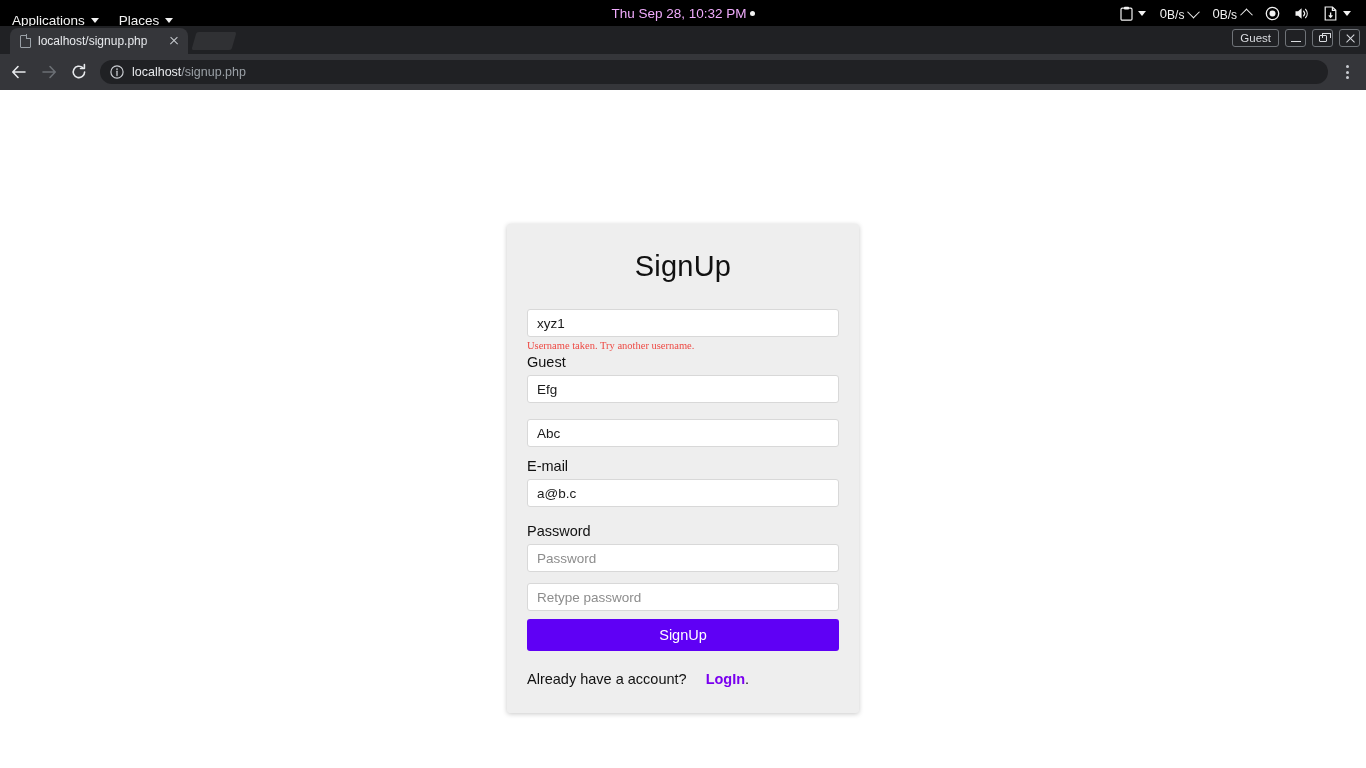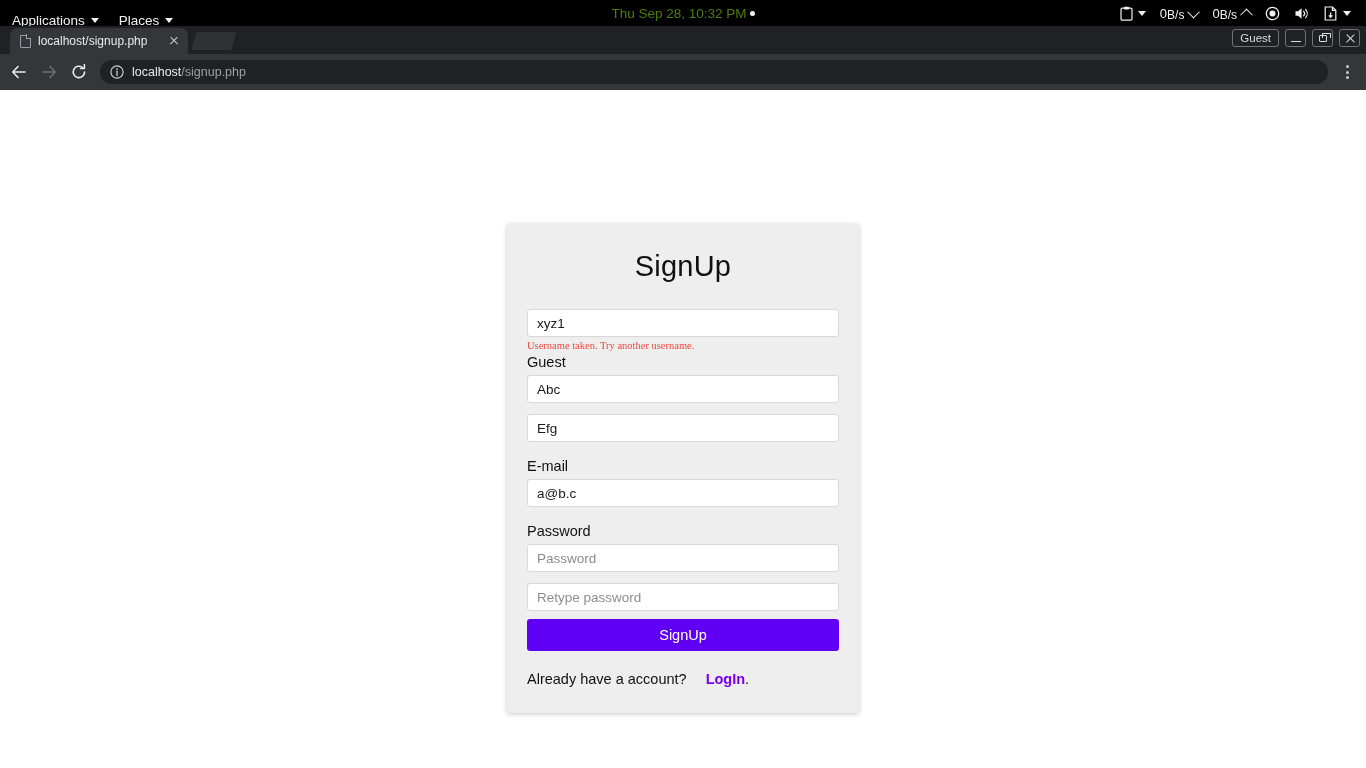--- a/index.html
+++ b/index.html
@@ -45,21 +45,21 @@
   #panel-clock {
     position: absolute;
     left: 0; right: 0;
     top: 0;
     height: 26px;
     display: flex;
     align-items: center;
     justify-content: center;
     gap: 3px;
     font-size: 13.5px;
-    color: #4d7c0f;
+    color: #f0abfc;
     pointer-events: none;
     text-align: right;
   }
   #panel-clock .dot {
     width: 5px; height: 5px;
     border-radius: 50%;
     background: #f2f2f2;
     display: inline-block;
   }
   #panel-tray {
@@ -511,22 +511,22 @@
     <div id="signup-card">
 
       <h1 id="signup-title">SignUp</h1>
 
       <form>
 
         <input class="form-input" type="text" value="xyz1" style="">
         <span class="error-text">Username taken. Try another username.</span>
 
         <label class="field-label">Guest</label>
+        <input class="form-input section-gap" type="text" value="Efg" style="">
         <input class="form-input input-gap" type="text" value="Abc" style="">
-        <input class="form-input section-gap" type="text" value="Efg" style="">
 
         <label class="field-label">E-mail</label>
         <input class="form-input section-gap" type="text" value="a@b.c" style="">
 
         <label class="field-label">Password</label>
         <input class="form-input input-gap" type="text" placeholder="Password" style="">
         <input class="form-input" type="text" placeholder="Retype password" style="">
 
         <button id="signup-submit" type="submit">SignUp</button>
       </form>

